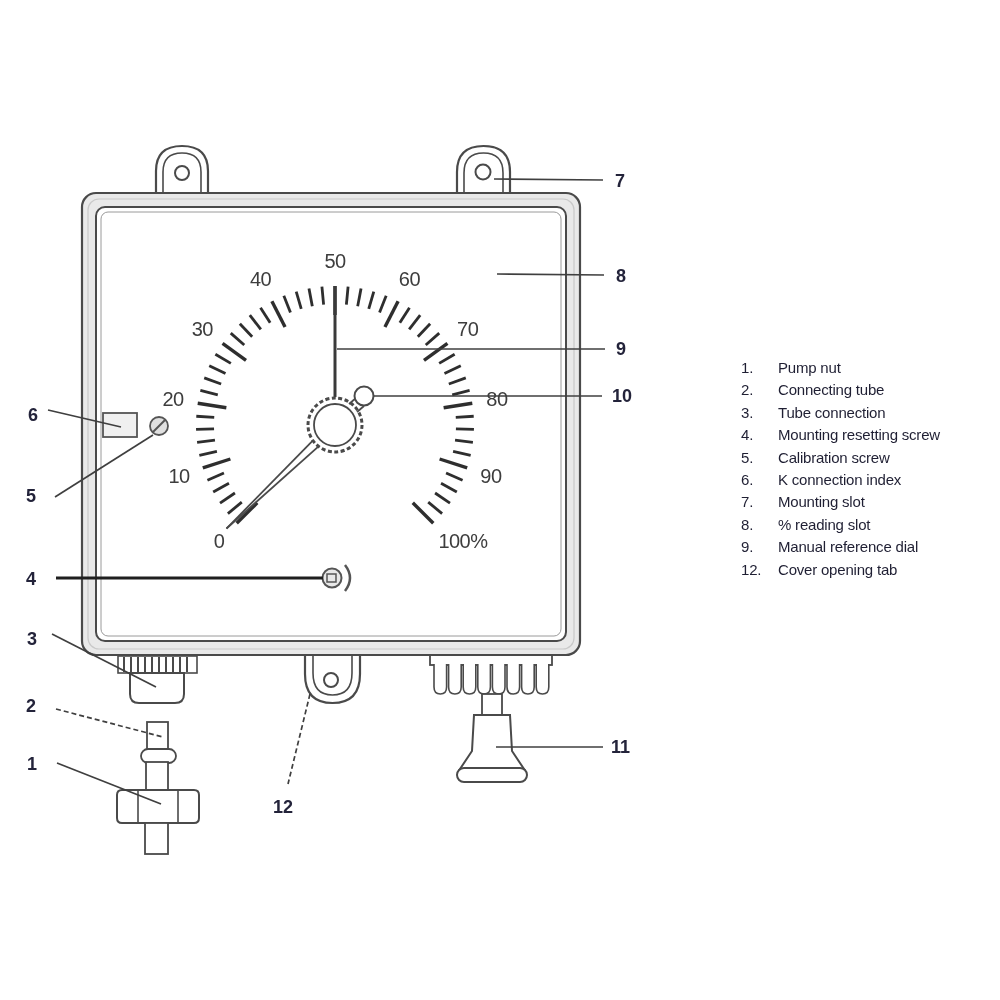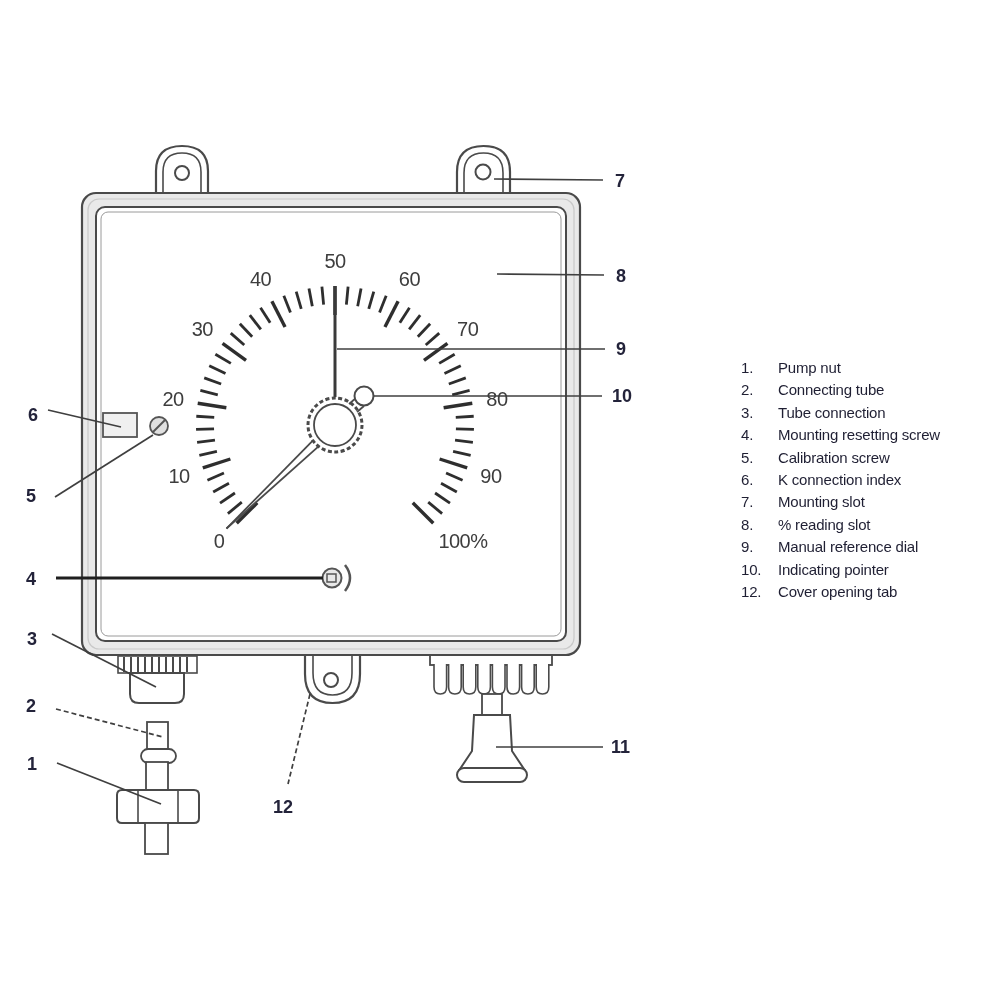--- a/index.html
+++ b/index.html
@@ -242,22 +242,18 @@
       </div>
   <div class="lrow">
         <span class="lnum">8.</span>
         <span class="ltxt">% reading slot</span>
       </div>
   <div class="lrow">
         <span class="lnum">9.</span>
         <span class="ltxt">Manual reference dial</span>
       </div>
   <div class="lrow">
-        <span class="lnum">10.</span>
-        <span class="ltxt">Indicating pointer</span>
-      </div>
-  <div class="lrow">
         <span class="lnum">12.</span>
         <span class="ltxt">Cover opening tab</span>
       </div>
 </div>
 
 </div>
 
 </body></html>

